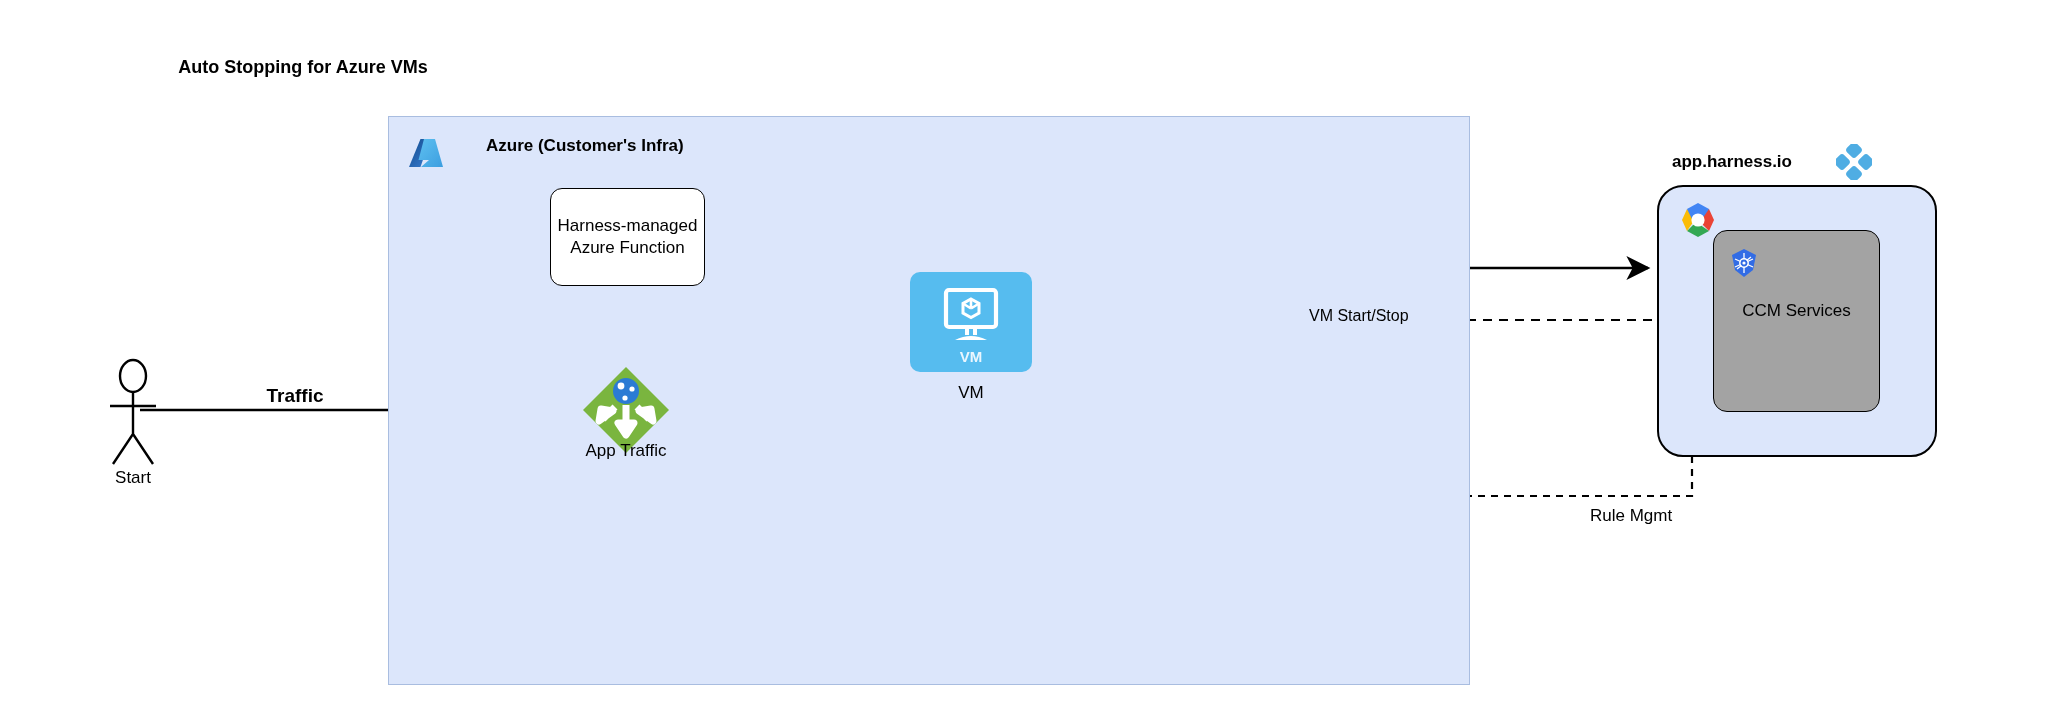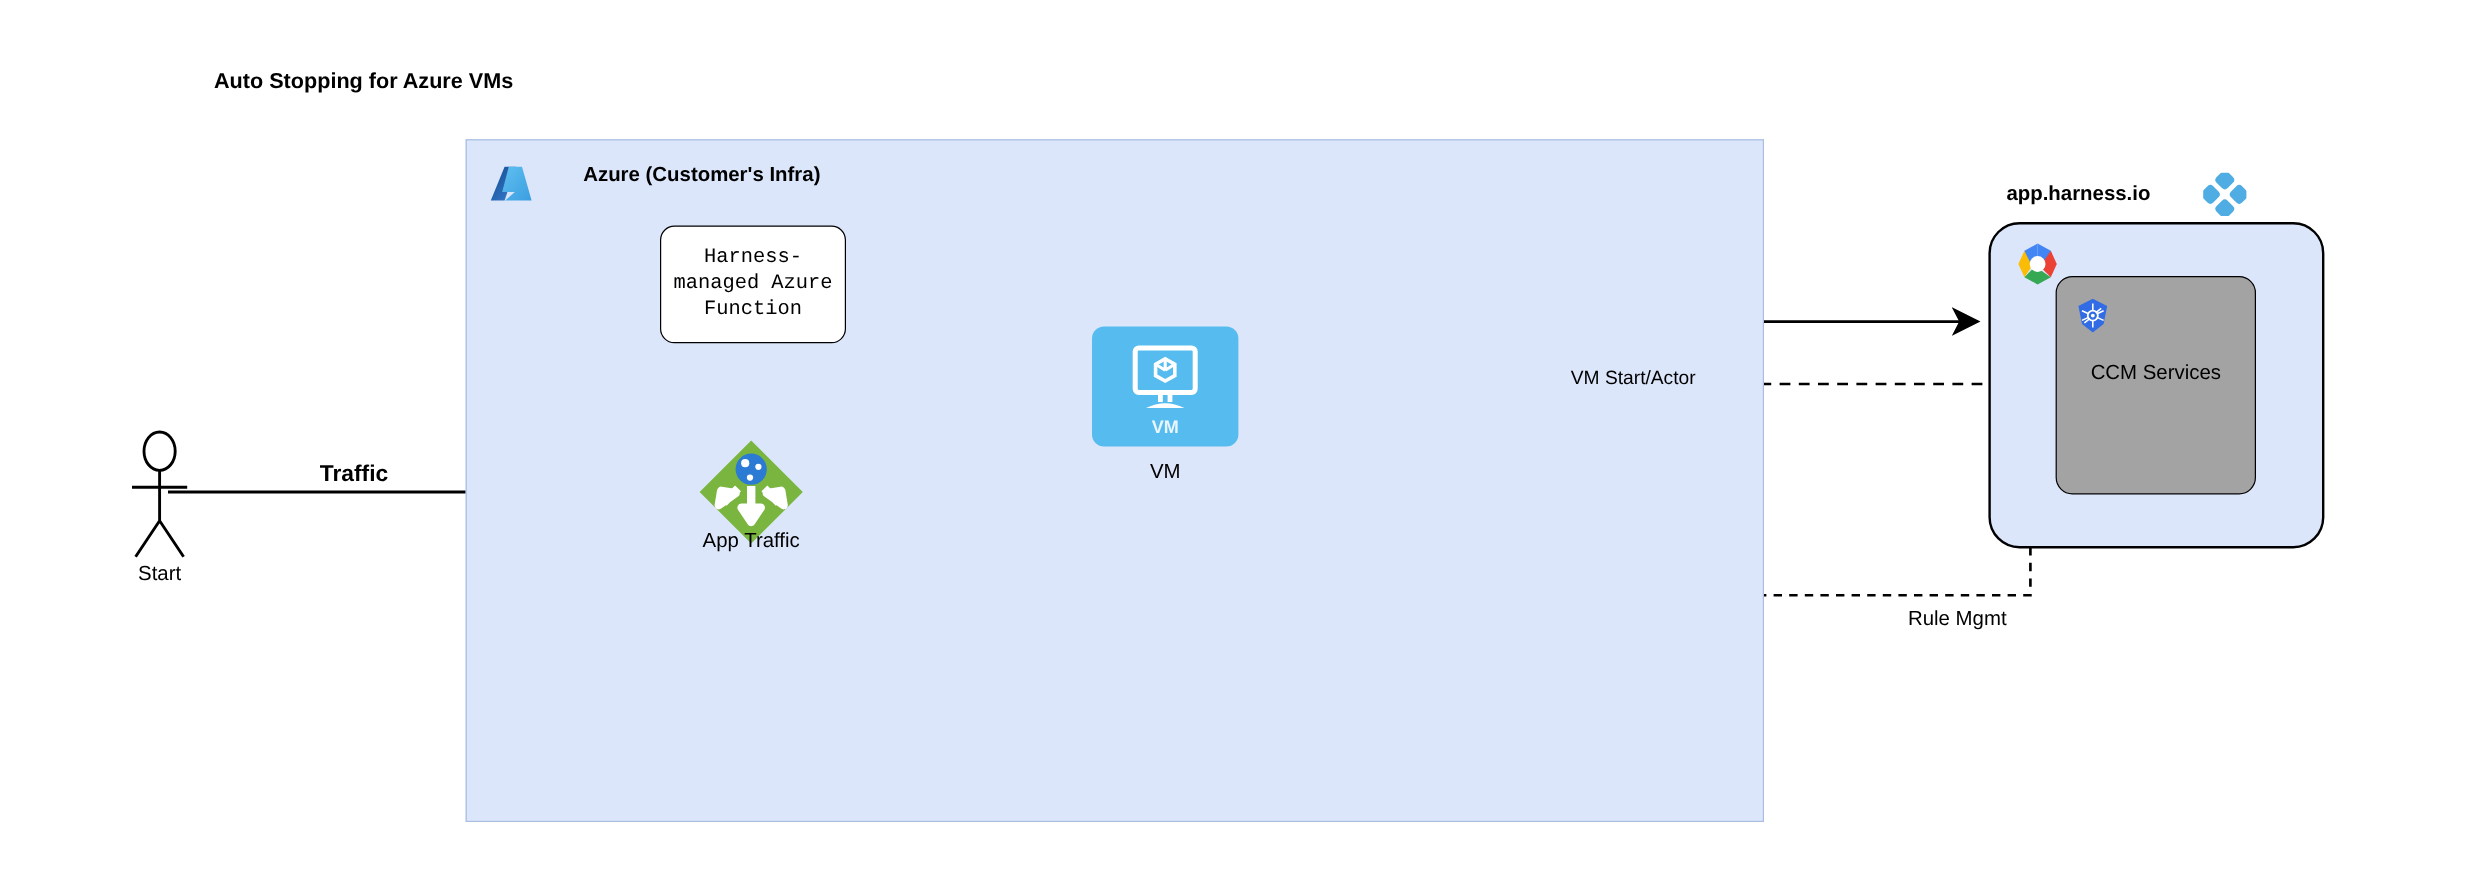--- a/index.html
+++ b/index.html
@@ -4,21 +4,21 @@
 <style>
   html,body{margin:0;padding:0;background:#ffffff;}
   body{width:2066px;height:728px;position:relative;overflow:hidden;
        font-family:"Liberation Sans",sans-serif;color:#000;}
   .abs{position:absolute;}
   .title{left:178px;top:56px;width:250px;text-align:center;font-size:18px;font-weight:bold;line-height:1.25;}
   .azure-box{left:388px;top:116px;width:1080px;height:567px;background:#DCE6FB;border:1px solid #a9bde0;}
   .azure-label{left:462px;top:136px;font-size:17px;font-weight:bold;margin-left:24px;}
   .azure-logo{left:404px;top:134px;width:44px;height:44px;}
   .fn-box{left:550px;top:188px;width:153px;height:96px;background:#ffffff;border:1.8px solid #000;border-radius:12px;
-          display:flex;align-items:center;justify-content:center;text-align:center;font-size:17px;line-height:1.3;font-family:Liberation Mono, monospace;}
+          display:flex;align-items:center;justify-content:center;text-align:center;font-size:17px;line-height:1.3;}
   .gw-icon{left:581px;top:365px;width:90px;height:90px;}
   .gw-label{left:516px;top:440px;width:220px;text-align:center;font-size:17px;line-height:1.3;}
   .vm-icon{left:910px;top:272px;width:122px;height:100px;background:#56BCEF;border-radius:10px;}
   .vm-inner-text{position:absolute;left:0;right:0;bottom:7px;text-align:center;color:#eaf6fe;font-size:15px;font-weight:bold;}
   .vm-label{left:910px;top:383px;width:122px;text-align:center;font-size:17px;}
   .harness-label{left:1672px;top:152px;font-size:17px;font-weight:bold;}
   .harness-logo{left:1836px;top:144px;width:36px;height:36px;}
   .harness-box{left:1657px;top:185px;width:276px;height:268px;background:#DCE6FB;border:2px solid #000;border-radius:26px;}
   .gcp-logo{left:1676px;top:200px;width:44px;height:40px;}
   .ccm-box{left:1713px;top:230px;width:165px;height:180px;background:#a3a3a3;border:1.6px solid #000;border-radius:14px;}
@@ -109,21 +109,21 @@
     <path d="M61,27 L69,31.5 L69,41 L61,45.5 L53,41 L53,31.5 Z" fill="none" stroke="#fff" stroke-width="3"></path>
     <path d="M61,27 L61,36.5 M61,36.5 L53,31.5 M61,36.5 L69,31.5" stroke="#fff" stroke-width="2.6" fill="none"></path>
     <path d="M57,55 L57,63 M65,55 L65,63" stroke="#fff" stroke-width="4"></path>
     <path d="M45,68 Q61,60 77,68 Z" fill="#fff"></path>
   </svg>
   <div class="vm-inner-text">VM</div>
 </div>
 <div class="abs vm-label">VM</div>
 
 <div class="abs traffic-label">Traffic</div>
-<div class="abs startstop-label">VM Start/Actor</div>
+<div class="abs startstop-label">VM Start/Stop</div>
 <div class="abs rulemgmt-label">Rule Mgmt</div>
 
 <svg class="abs actor" viewBox="0 0 66 110">
   <ellipse cx="33" cy="18" rx="13" ry="16" fill="none" stroke="#000" stroke-width="2.4"></ellipse>
   <path d="M33,34 L33,76 M10,48 L56,48 M33,76 L13,106 M33,76 L53,106" stroke="#000" stroke-width="2.4" fill="none"></path>
 </svg>
 <div class="abs actor-label">Start</div>
 
 <div class="abs harness-label">app.harness.io</div>
 <svg class="abs harness-logo" viewBox="0 0 36 36">

